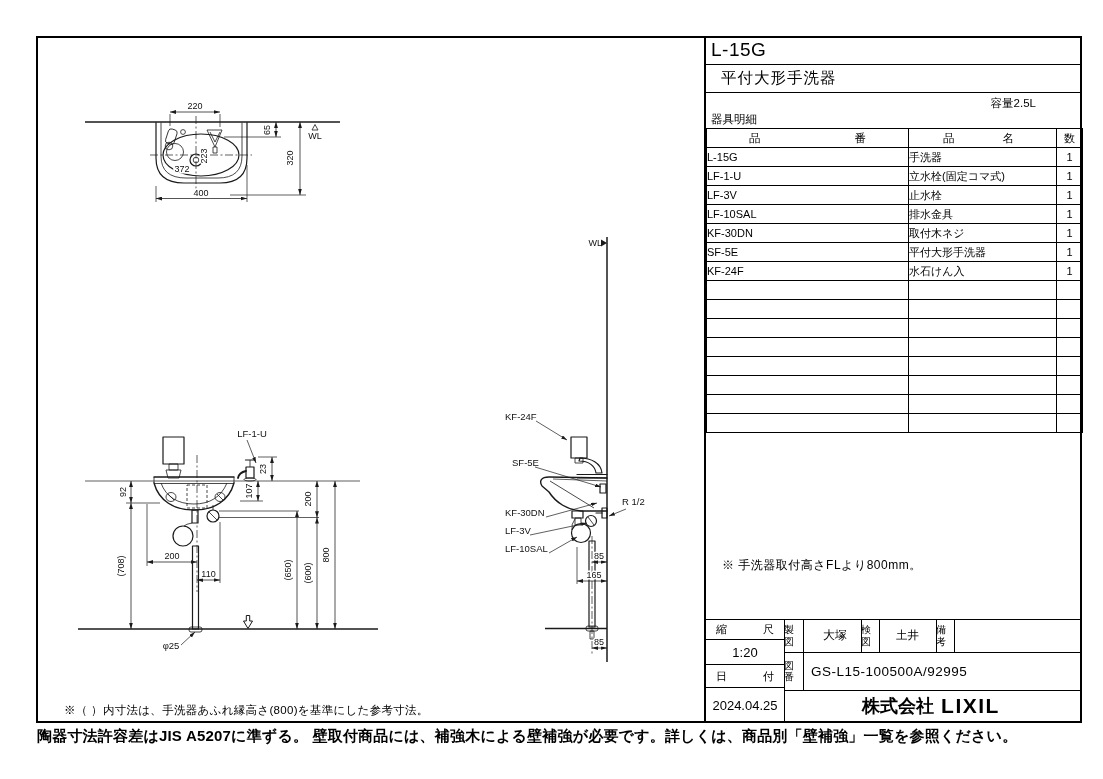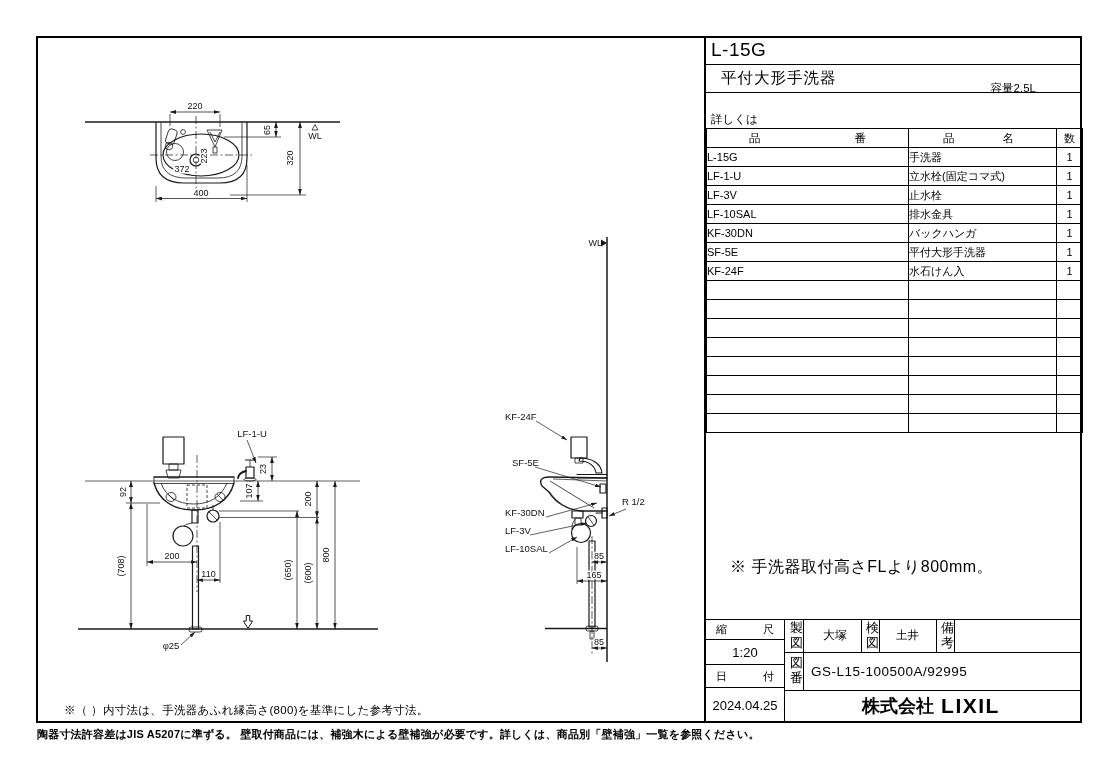--- a/index.html
+++ b/index.html
@@ -7,42 +7,42 @@
          font-family:"Liberation Sans",sans-serif;overflow:hidden}
   .border-box{position:absolute;left:36px;top:36px;width:1046px;height:687px;
               border:2px solid #000;box-sizing:border-box}
   .vdiv{position:absolute;left:704px;top:36px;width:2px;height:687px;background:#000}
   
   .rp{position:absolute;left:706px;top:37px;width:376px;height:686px}
   .rp .hl{position:absolute;height:1px;background:#000}
   .rp .vl{position:absolute;width:1px;background:#000}
   .t-code{position:absolute;left:5px;top:0;height:26px;line-height:26px;font-size:19px;letter-spacing:.5px}
   .t-name{position:absolute;left:15px;top:28px;height:26px;line-height:26px;font-size:15.5px;letter-spacing:1px}
-  .t-cap{position:absolute;right:46px;top:44px;font-size:11.5px}
+  .t-cap{position:absolute;right:46px;top:59px;font-size:11.5px}
   .t-meisai{position:absolute;left:5px;top:75px;font-size:11.5px}
   table.parts{position:absolute;left:0;top:91px;width:376px;border-collapse:collapse;
               table-layout:fixed;font-size:11px}
   table.parts td,table.parts th{border:1px solid #000;height:18px;padding:0;
               font-weight:normal;overflow:hidden;white-space:nowrap}
   .th-flex{display:flex;justify-content:space-between;font-size:11.5px}
   .cell-l{padding-left:4px;text-align:left}
   .cell-c{text-align:center}
-  .note-main{position:absolute;left:24px;top:520px;font-size:16px;letter-spacing:.5px}
+  .note-main{position:absolute;left:16px;top:520px;font-size:12px;letter-spacing:.5px}
   .tbx{position:absolute;display:flex;align-items:center;box-sizing:border-box;font-size:11px}
   .sp{justify-content:space-between;padding:0 10px}
   .ctr{justify-content:center}
-  .vlab{justify-content:flex-end;font-size:13px;line-height:1.15;text-align:center}
+  .vlab{justify-content:flex-start;font-size:10px;line-height:1.15;text-align:center}
   .vlab span{display:inline-block;width:1em;word-break:break-all}
   .dwgno{font-size:13.5px;letter-spacing:.5px;padding-left:8px}
   .company{gap:7px}
   .co-p{font-size:18px;font-weight:bold}
   .co-n{font-size:21px;font-weight:bold;letter-spacing:1.5px}
   
   .note-dims{position:absolute;left:64px;top:703px;font-size:11.5px;font-weight:normal;letter-spacing:.3px}
-  .note-footer{position:absolute;left:37px;top:727px;font-size:11px;font-weight:bold;letter-spacing:.2px}
+  .note-footer{position:absolute;left:37px;top:727px;font-size:15px;font-weight:bold;letter-spacing:.2px}
   
   svg{position:absolute}
   svg .o{stroke:#1a1a1a;fill:none;stroke-width:1.2;stroke-linejoin:round;stroke-linecap:round}
   svg .o2{stroke:#1a1a1a;fill:none;stroke-width:.8;stroke-linejoin:round}
   svg .thick{stroke:#1a1a1a;fill:none;stroke-width:1.5}
   svg .d{stroke:#1a1a1a;fill:none;stroke-width:.75}
   svg .ext{stroke:#1a1a1a;fill:none;stroke-width:.7}
   svg .cl{stroke:#1a1a1a;fill:none;stroke-width:.7;stroke-dasharray:8 2.5 2 2.5}
   svg .dash{stroke:#1a1a1a;fill:none;stroke-width:.8;stroke-dasharray:3 2}
   svg text{font-family:"Liberation Sans",sans-serif;fill:#111;font-size:9px;stroke:none}
@@ -288,21 +288,21 @@
     </g>
   </svg>
 
   <div class="rp">
     <div class="hl" style="top:27px;left:0;width:376px"></div>
     <div class="hl" style="top:55px;left:0;width:376px"></div>
 
     <div class="t-code">L-15G</div>
     <div class="t-name">平付大形手洗器</div>
     <div class="t-cap">容量2.5L</div>
-    <div class="t-meisai">詳しくは</div>
+    <div class="t-meisai">器具明細</div>
 
     <table class="parts">
       <colgroup>
           <col style="width:202px">
           <col style="width:148px">
           <col style="width:26px">
         </colgroup>
       <tbody>
           <tr>
         <th>
@@ -334,21 +334,21 @@
         <td class="cell-l">止水栓</td>
         <td class="cell-c">1</td>
       </tr>
       <tr>
         <td class="cell-l">LF-10SAL</td>
         <td class="cell-l">排水金具</td>
         <td class="cell-c">1</td>
       </tr>
       <tr>
         <td class="cell-l">KF-30DN</td>
-        <td class="cell-l">バックハンガ</td>
+        <td class="cell-l">取付木ネジ</td>
         <td class="cell-c">1</td>
       </tr>
       <tr>
         <td class="cell-l">SF-5E</td>
         <td class="cell-l">平付大形手洗器</td>
         <td class="cell-c">1</td>
       </tr>
       <tr>
         <td class="cell-l">KF-24F</td>
         <td class="cell-l">水石けん入</td>

